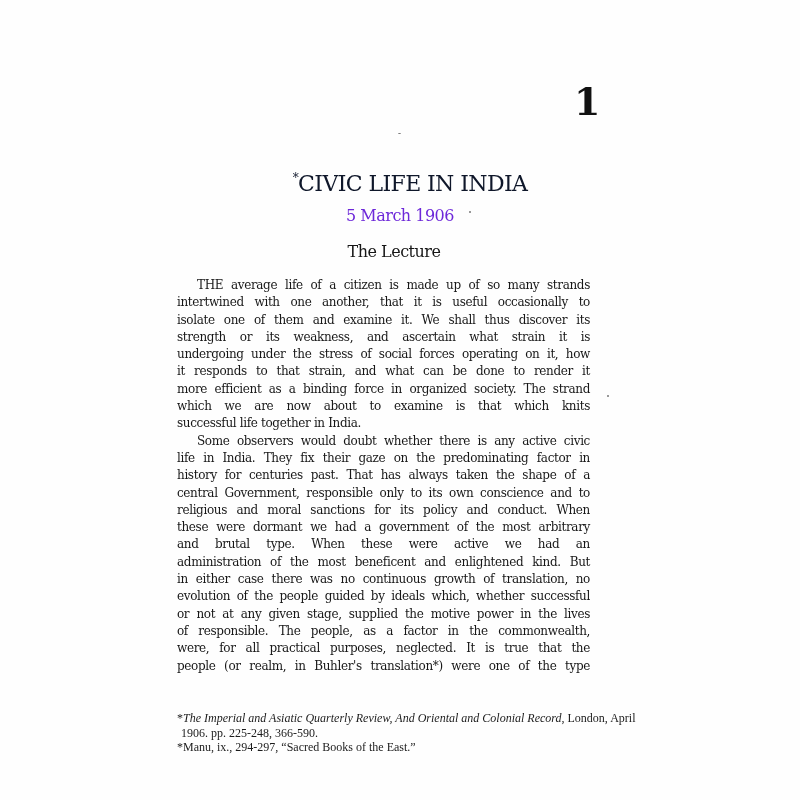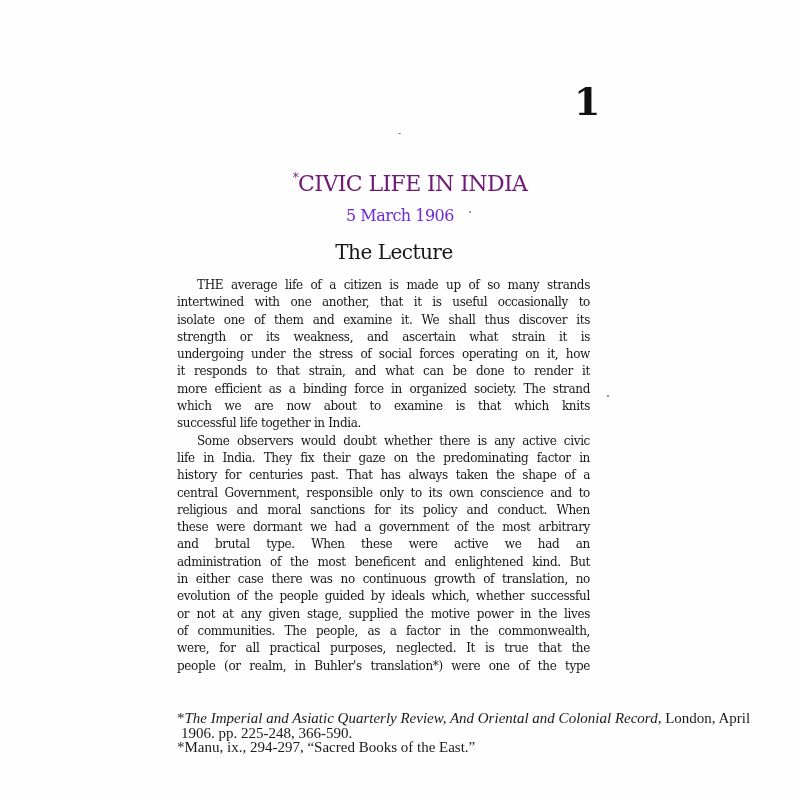--- a/index.html
+++ b/index.html
@@ -39,21 +39,21 @@
     .title {
       position: absolute;
       left: 0;
       width: 800px;
       top: 164px;
       text-align: center;
       font-family: "DejaVu Serif", serif;
       font-size: 22px;
       line-height: 28px;
       letter-spacing: -0.6px;
-      color: #701a75;
+      color: #0f172a;
       padding-left: 20px;
       box-sizing: border-box;
     }
     .title .mark {
       font-size: 12px;
       vertical-align: 9px;
     }
     .date {
       position: absolute;
       left: 0; width: 800px;
@@ -64,21 +64,21 @@
       line-height: 22px;
       letter-spacing: -0.5px;
       color: #6d28d9;
     }
     .subtitle {
       position: absolute;
       left: 0; width: 788px;
       top: 241px;
       text-align: center;
       font-family: "DejaVu Serif", serif;
-      font-size: 20px;
+      font-size: 16px;
       line-height: 22px;
       letter-spacing: -0.5px;
       color: #161616;
     }
     .body-text {
       position: absolute;
       left: 177px;
       top: 277px;
       width: 413px;
       font-family: "DejaVu Serif", serif;
@@ -98,21 +98,21 @@
     .line.indent { padding-left: 20px; }
     .line.last {
       text-align-last: left;
     }
     .footnotes {
       position: absolute;
       left: 177px;
       top: 711px;
       width: 413px;
       font-family: "Liberation Serif", "DejaVu Serif", serif;
-      font-size: 15px;
+      font-size: 12px;
       line-height: 14.5px;
       color: #1b1b1b;
     }
     .fn-line {
       display: block;
       white-space: nowrap;
     }
     .fn-line.justify {
       text-align: justify;
       text-align-last: justify;
@@ -151,21 +151,21 @@
       <span class="line">life in India. They fix their gaze on the predominating factor in</span>
       <span class="line">history for centuries past. That has always taken the shape of a</span>
       <span class="line">central Government, responsible only to its own conscience and to</span>
       <span class="line">religious and moral sanctions for its policy and conduct. When</span>
       <span class="line">these were dormant we had a government of the most arbitrary</span>
       <span class="line">and brutal type. When these were active we had an</span>
       <span class="line">administration of the most beneficent and enlightened kind. But</span>
       <span class="line">in either case there was no continuous growth of translation, no</span>
       <span class="line">evolution of the people guided by ideals which, whether successful</span>
       <span class="line">or not at any given stage, supplied the motive power in the lives</span>
-      <span class="line">of communities. The people, as a factor in the commonwealth,</span>
+      <span class="line">of responsible. The people, as a factor in the commonwealth,</span>
       <span class="line">were, for all practical purposes, neglected. It is true that the</span>
       <span class="line">people (or realm, in Buhler's translation*) were one of the type</span>
     </div>
 
   <div class="footnotes">
     <span class="fn-line justify"><span>*</span><em>The Imperial and Asiatic Quarterly Review, And Oriental and Colonial Record</em><span>, London, April</span></span>
     <span class="fn-line cont">1906. pp. 225-248, 366-590.</span>
     <span class="fn-line"><span>*</span><span>Manu, ix., 294-297, “Sacred Books of the East.”</span></span>
   </div>
 

